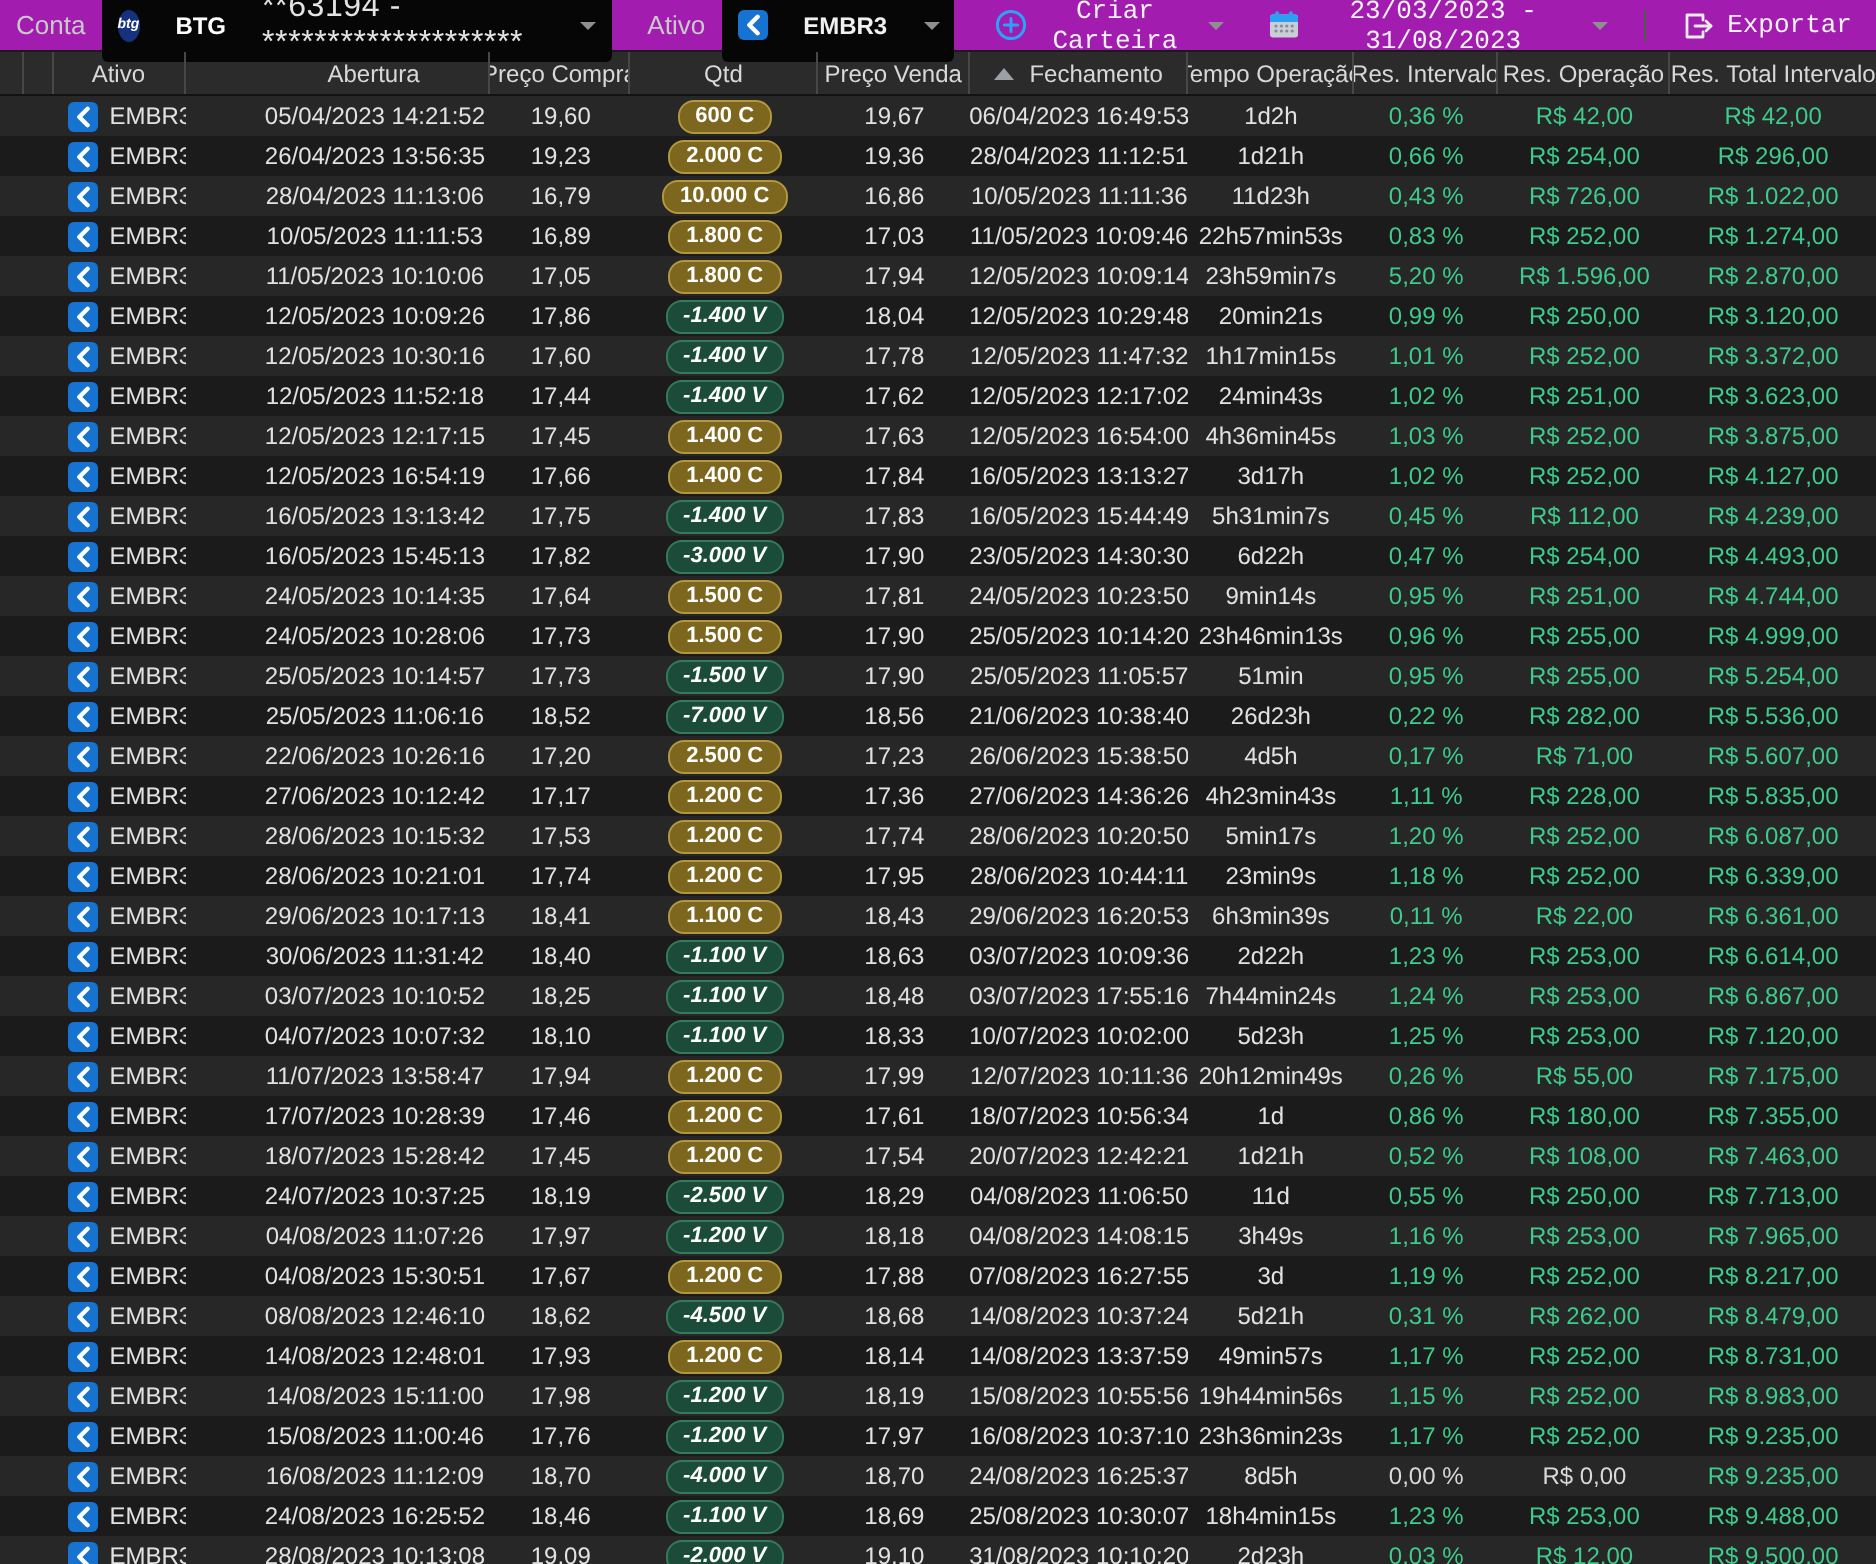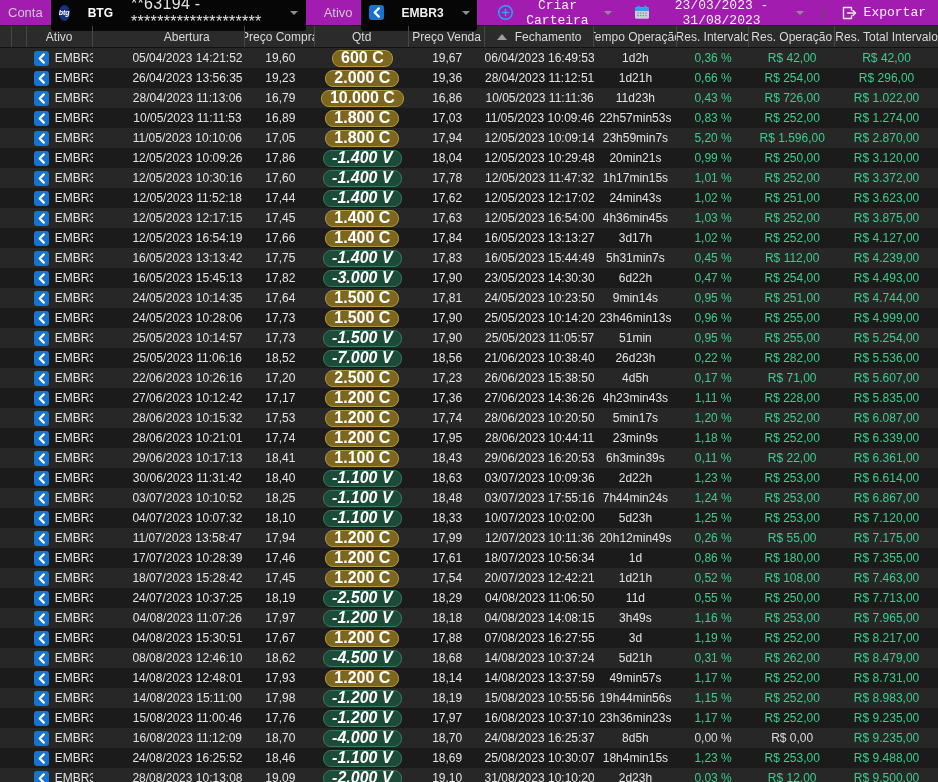--- a/index.html
+++ b/index.html
@@ -42,21 +42,21 @@
     border-bottom:6px solid #9aa0a6;margin-right:8px;flex:0 0 auto;}
   .tr{display:flex;height:20px;align-items:center;font-size:12px;color:#e2e2e2;}
   .row-light{background:#272727;}
   .row-dark{background:#1b1b1b;}
   .td{display:flex;align-items:center;justify-content:center;height:100%;box-sizing:border-box;overflow:hidden;white-space:nowrap;}
   .c-ativo{justify-content:flex-start;gap:6px;padding-left:7px;}
   .w0{width:13px;}.w1{width:15px;}
   .w-ativo{width:69px;}.w-abertura{width:121px;margin-left:37px;}.w-pc{width:74px;}.w-qtd{width:98px;}
   .w-pv{width:80px;align-items:center;}.w-fech{width:114px;}.w-tempo{width:87px;}.w-ri{width:76px;}
   .w-ro{width:90px;}.w-rt{width:108px;}
-  .badge{font-weight:bold;font-size:16px;color:#fff;border-radius:8px;padding:1px 8px 2px;line-height:12px;}
+  .badge{font-weight:bold;font-size:11px;color:#fff;border-radius:8px;padding:1px 8px 2px;line-height:12px;}
   .buy{background:#7d661e;border:1px solid #b2973e;}
   .sell{background:#1a4c39;border:1px solid #357a5d;font-style:italic;}
   .green{color:#3ecb8b;}
   .muted{color:#d9d9d9;}
 </style>
 </head>
 <body>
 
 <div class="topbar">
   <span class="tb-label">Conta</span>

